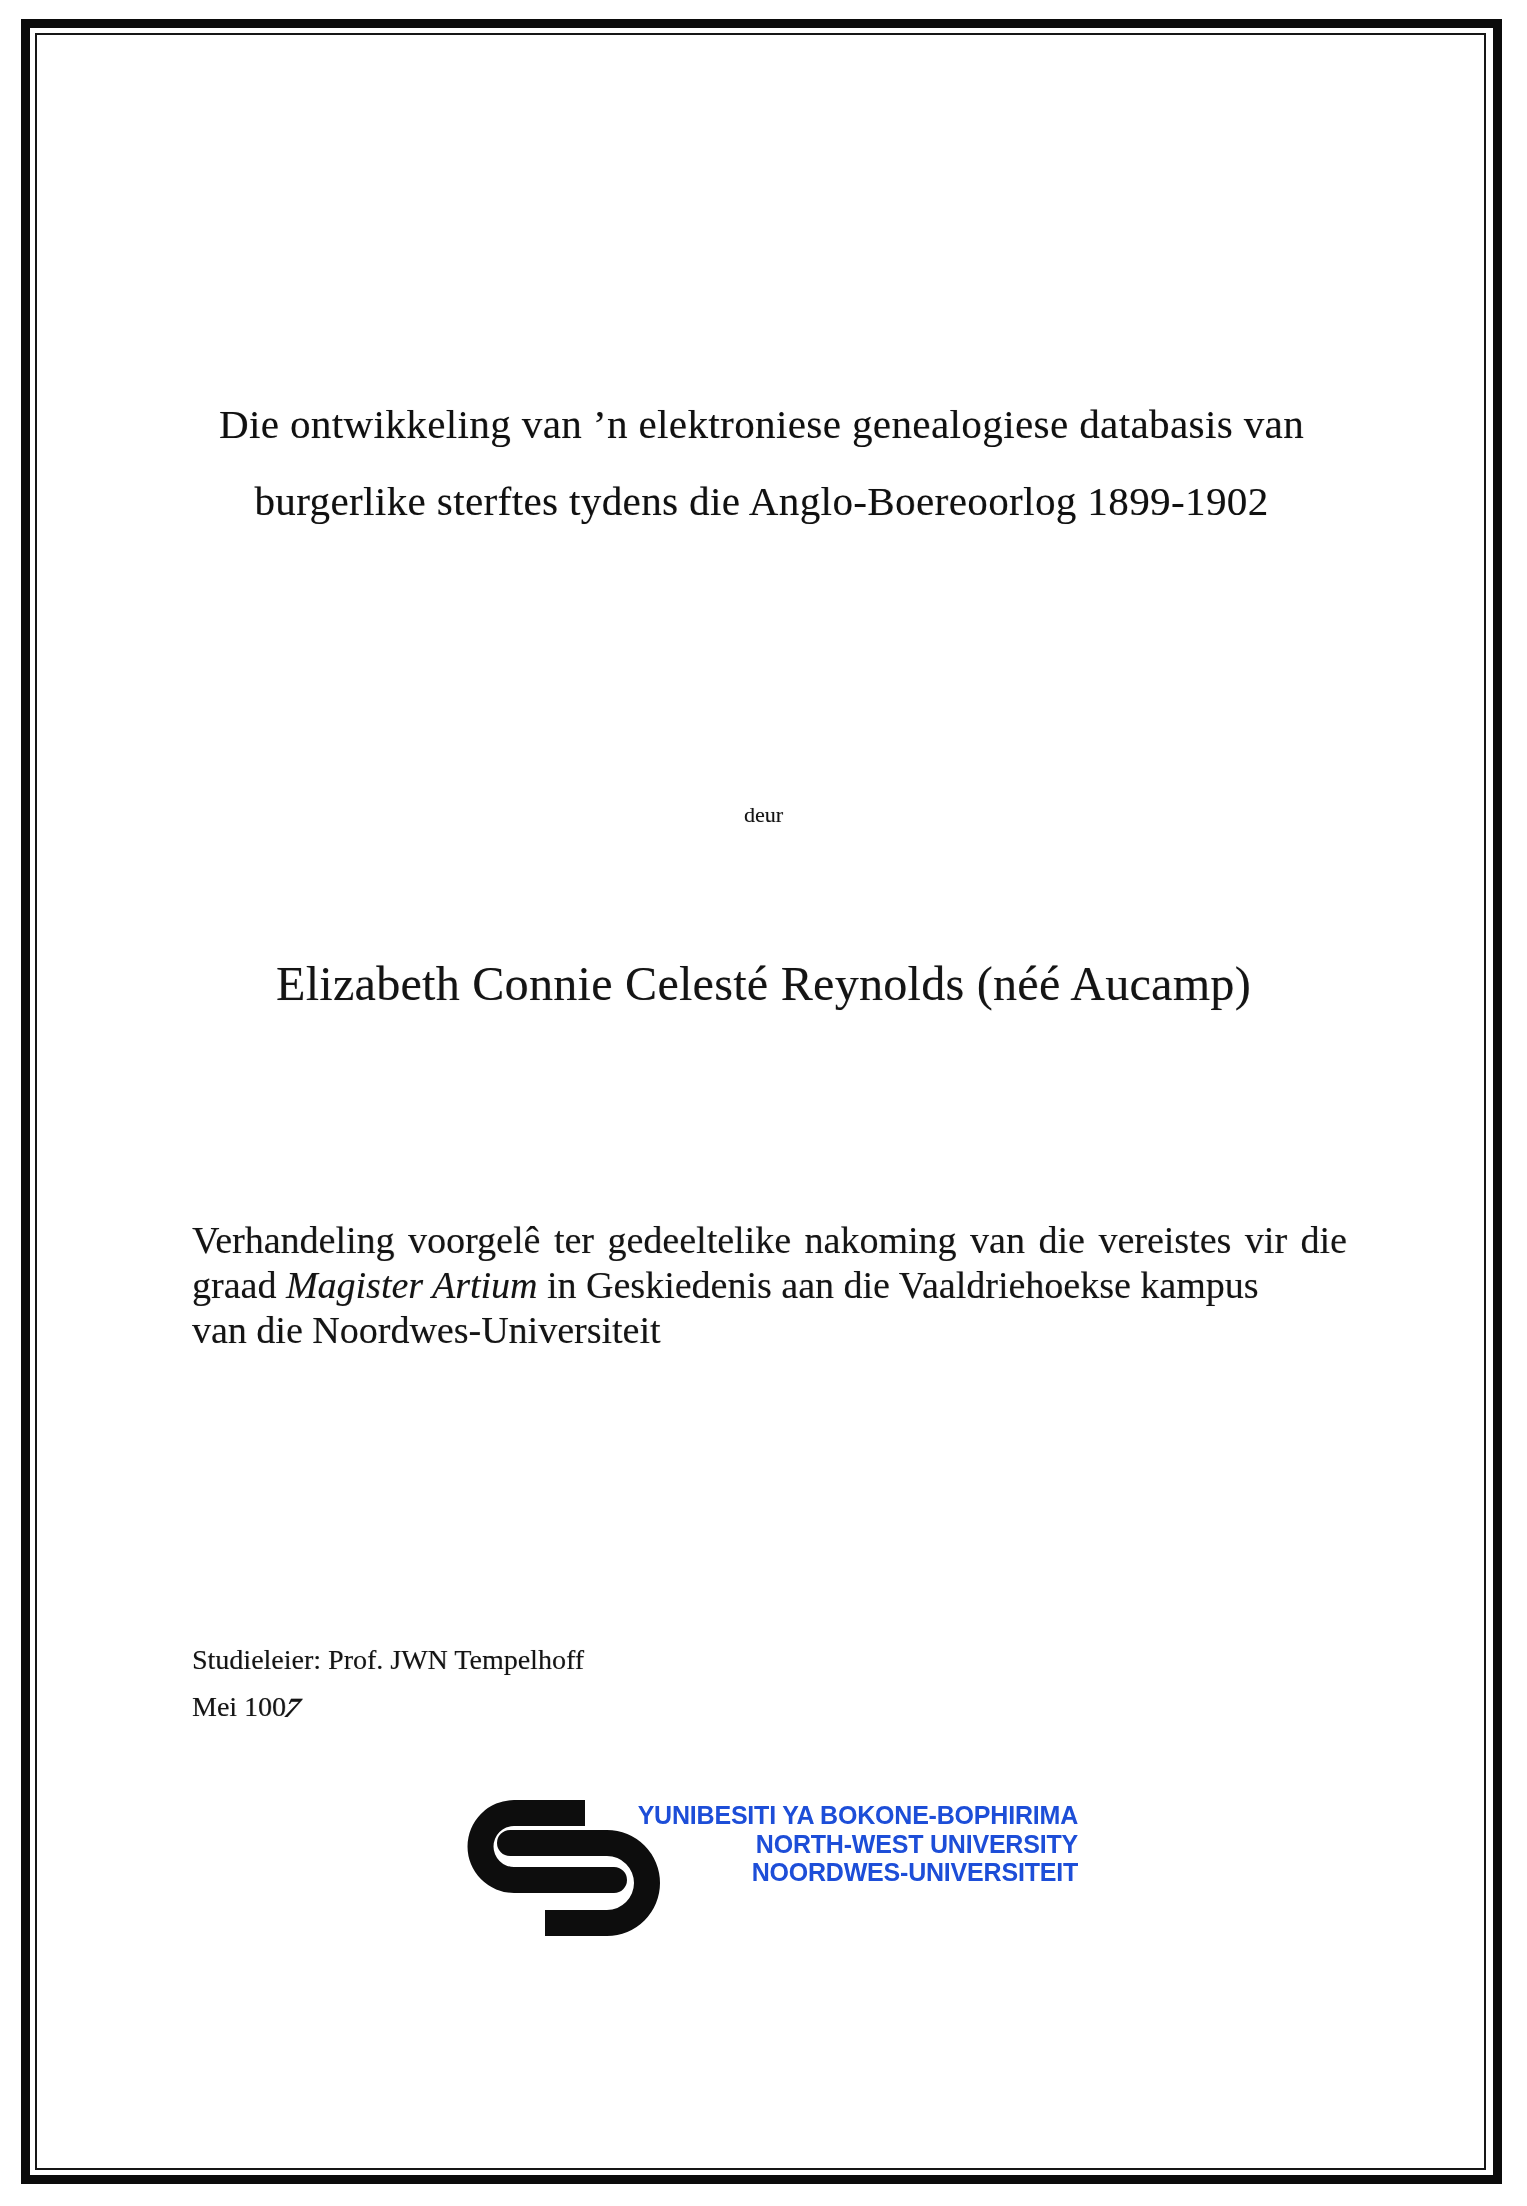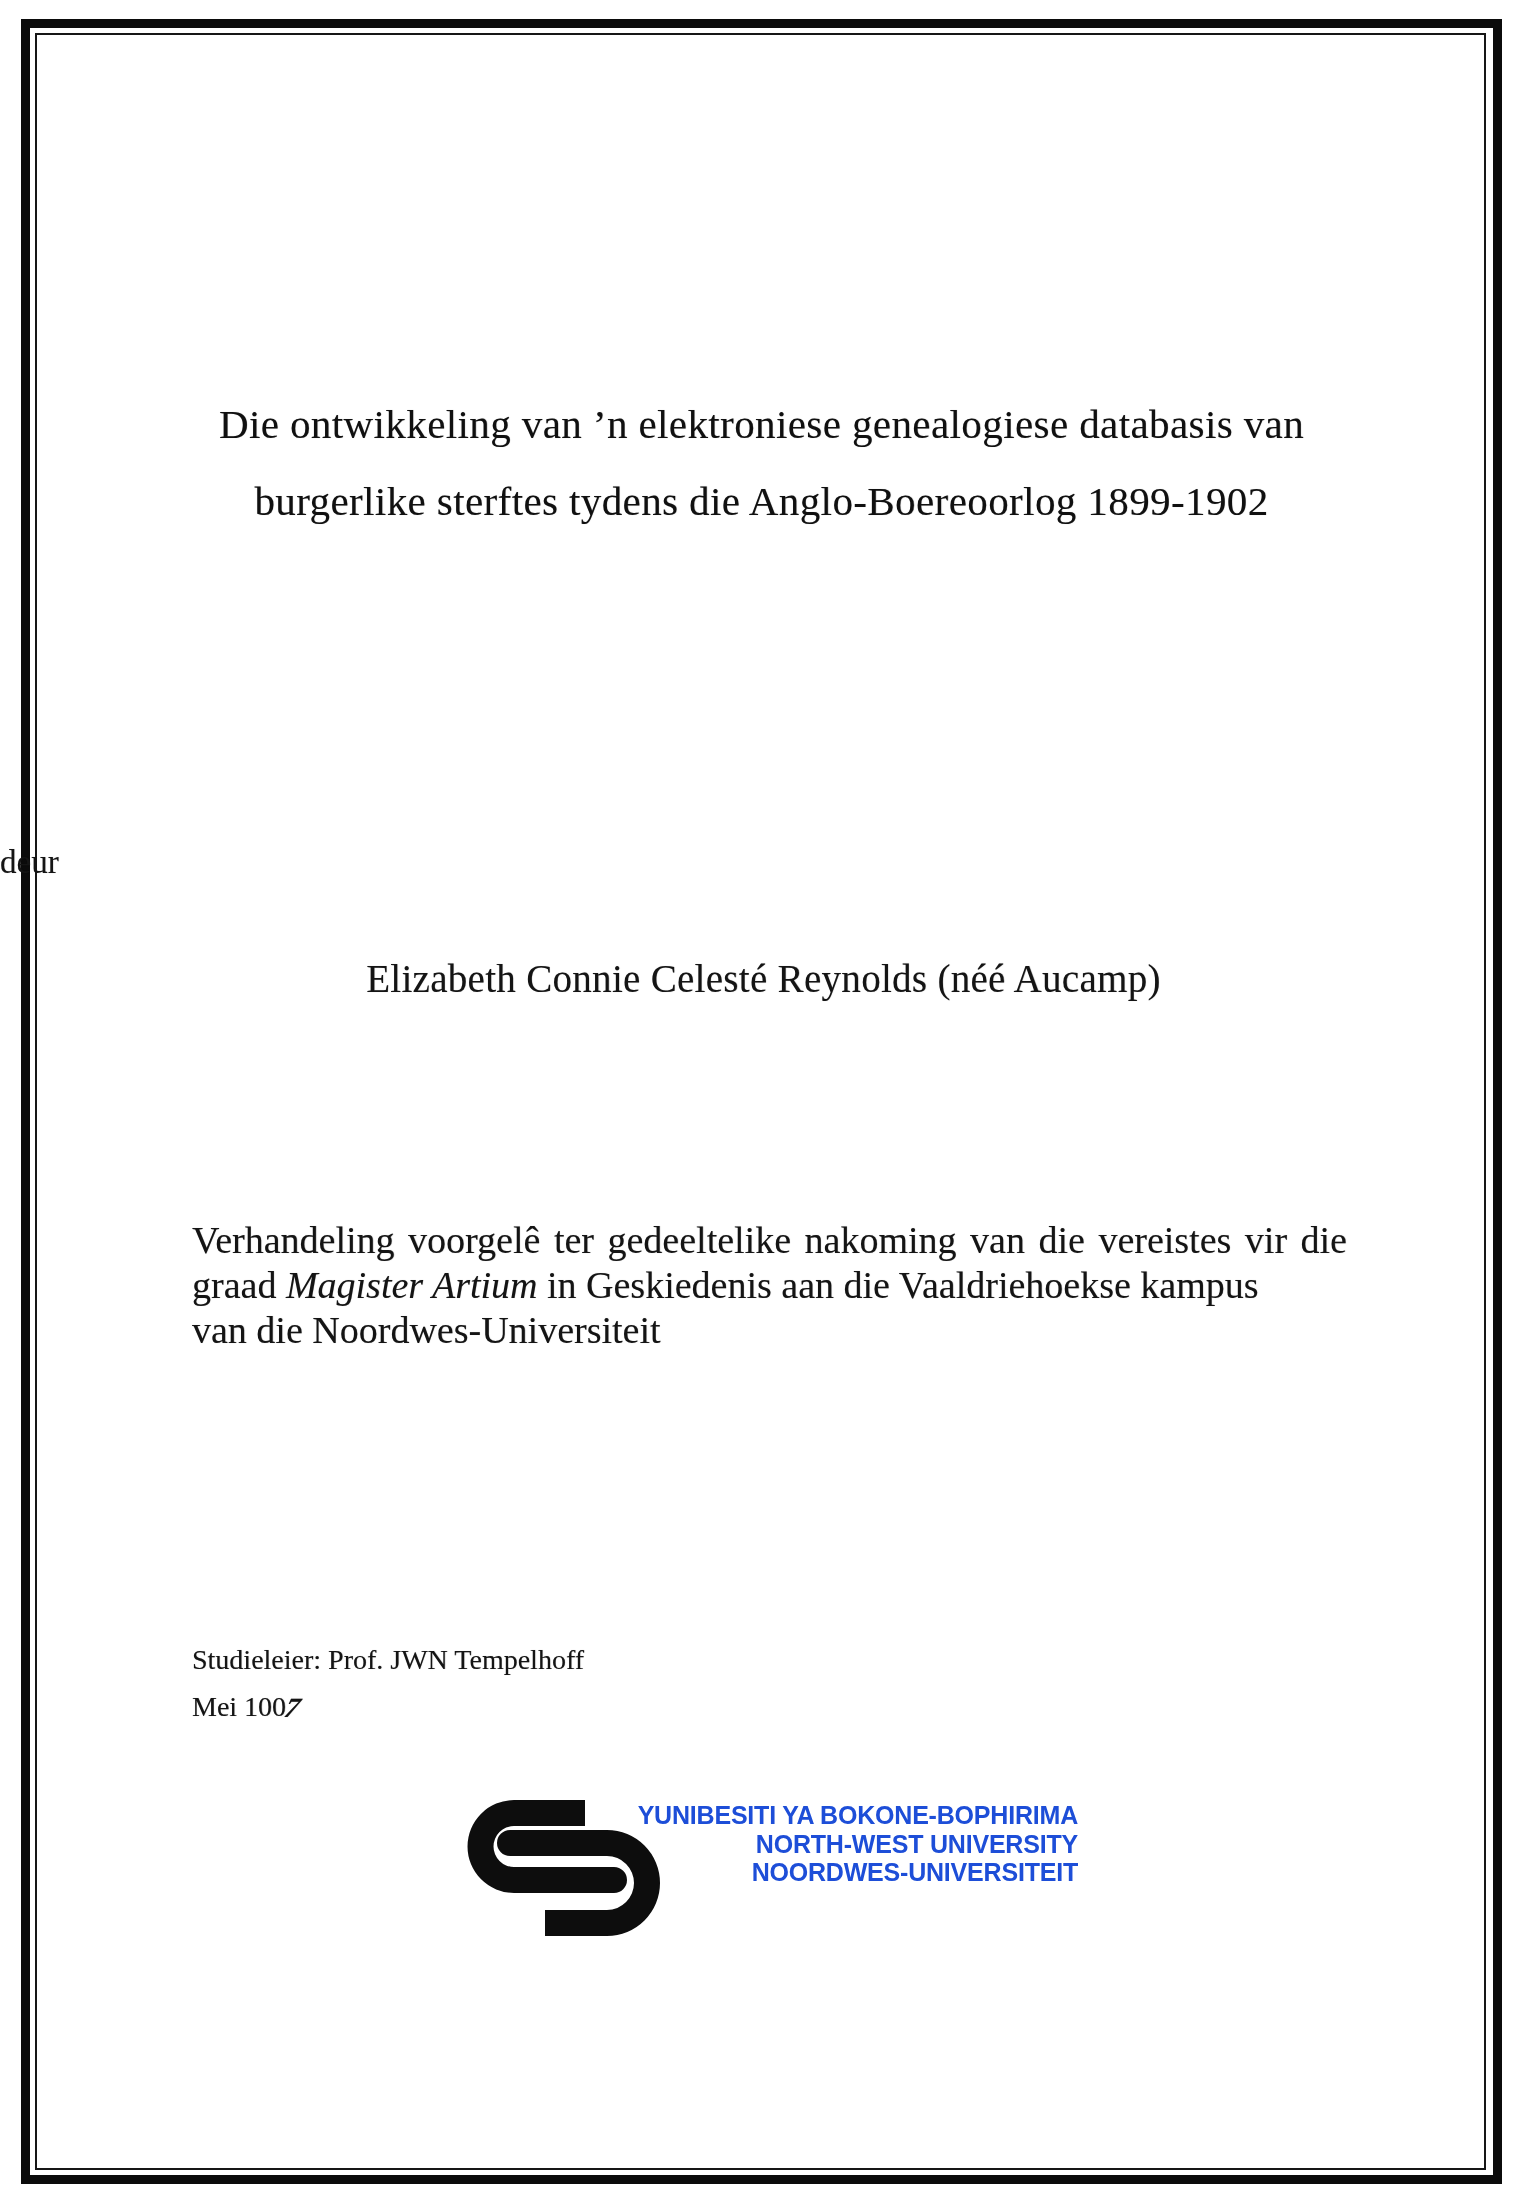--- a/index.html
+++ b/index.html
@@ -37,29 +37,30 @@
     top: 386px;
     text-align: center;
     font-size: 41px;
     line-height: 77px;
     letter-spacing: 0.4px;
     color: #101010;
   }
   .byline {
     position: absolute;
     left: 0; right: 0;
-    top: 844px;
-    font-size: 33px;
+    top: 802px;
+    text-align: center;
+    font-size: 22px;
   }
   .author {
     position: absolute;
     left: 0; right: 0;
     top: 956px;
     text-align: center;
-    font-size: 39px;
+    font-size: 48px;
     letter-spacing: 0.3px;
   }
   .statement {
     position: absolute;
     left: 192px;
     width: 1155px;
     top: 1218px;
     font-size: 38px;
     line-height: 45px;
   }

